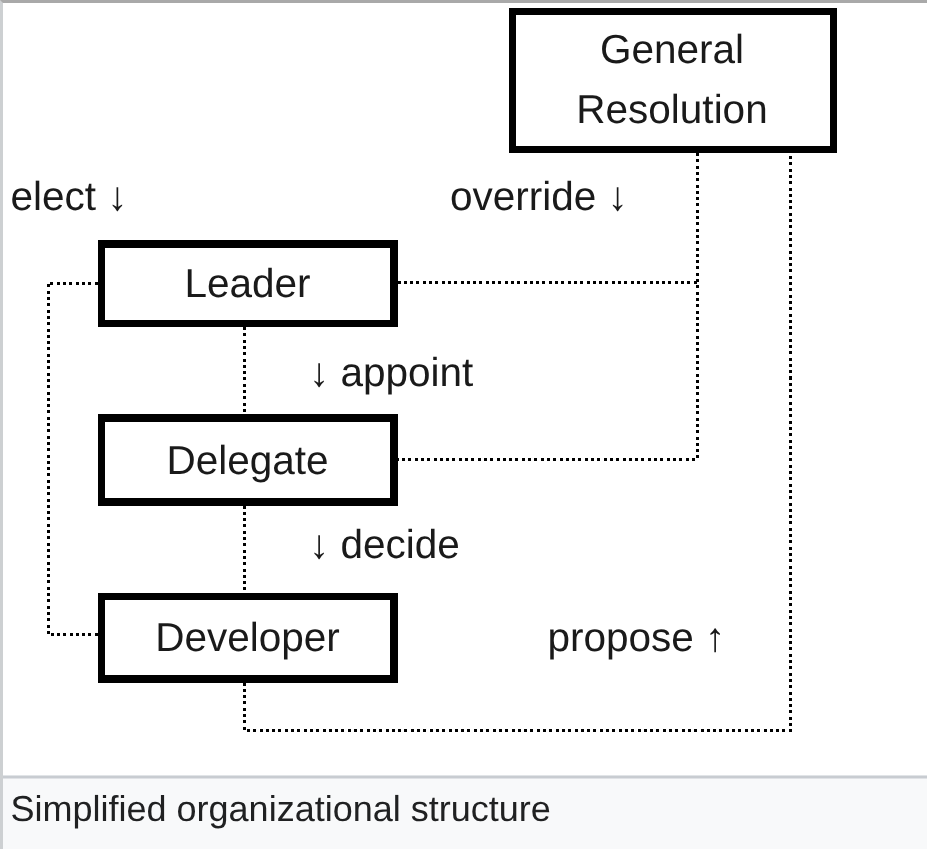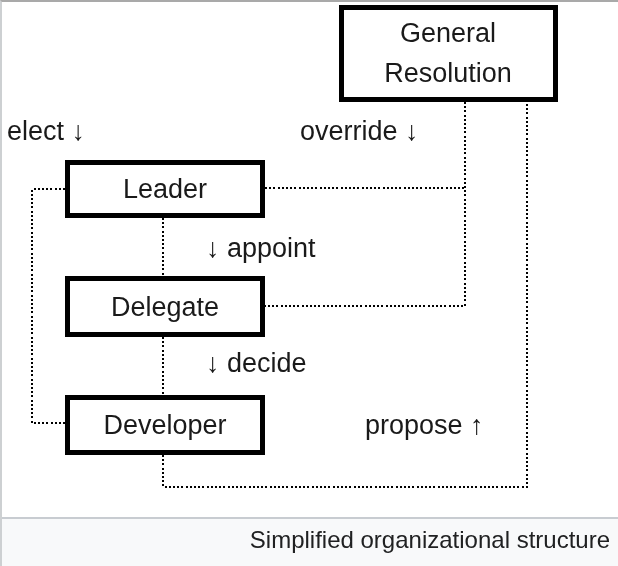--- a/index.html
+++ b/index.html
@@ -48,21 +48,20 @@
   }
   .caption-bar {
     box-sizing: border-box;
     width: 616px;
     height: 49px;
     border-top: 2px solid var(--caption-border, #c8ccd1);
     background: var(--caption-bg, #f8f9fa);
     color: var(--caption-text, #202122);
     font-size: 24px;
     padding: 7px 8px 0 5px;
-    text-align: right;
   }
 </style>
 </head>
 <body>
 
 <figure class="figure" style="margin:0">
   <div class="diagram-area">
     <svg width="616" height="515" viewBox="2 2 616 515">
 
       <g>

